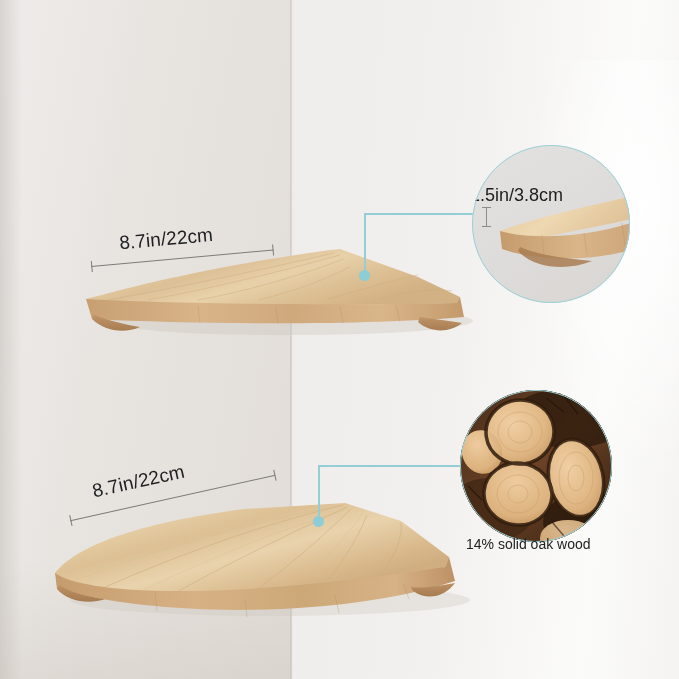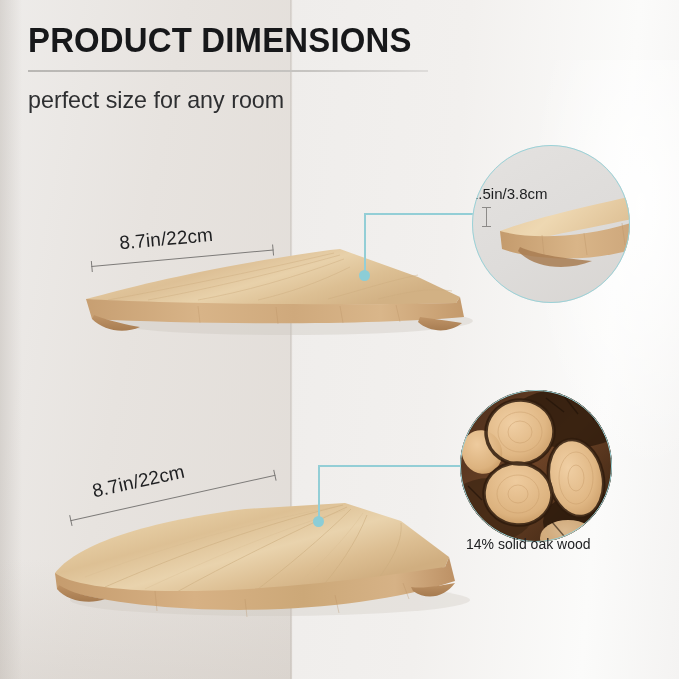--- a/index.html
+++ b/index.html
@@ -98,21 +98,21 @@
   .callout-ring {
     position:absolute; border-radius:50%; z-index:36;
     border:1.6px solid #9ad2d8; pointer-events:none;
   }
 
   #callout-thickness { left:472px; top:145px; width:158px; height:158px;
     background:linear-gradient(150deg,#e4e2e0 0%,#dedcda 55%,#d8d5d2 100%); }
   #ring-thickness { left:472px; top:145px; width:158px; height:158px; }
 
   .thick-label {
-    position:absolute; left:-2px; top:40px; font-size:15px; color:#1c1d1f;
+    position:absolute; left:-2px; top:40px; font-size:18px; color:#1c1d1f;
     white-space:nowrap; z-index:38;
   }
   .ibeam { position:absolute; left:10px; top:62px; width:9px; height:20px; z-index:38; }
   .ibeam i { position:absolute; background:#8c8a88; }
   .ibeam .v { left:4px; top:1px; width:1px; height:18px; }
   .ibeam .h1 { left:0; top:0; width:9px; height:1px; }
   .ibeam .h2 { left:0; bottom:0; width:9px; height:1px; }
 
   #callout-wood { left:460px; top:390px; width:152px; height:152px; }
   #ring-wood { left:460px; top:390px; width:152px; height:152px; }
@@ -142,25 +142,20 @@
 
 <div id="stage">
 
   <div class="wall-left"></div>
   <div class="wall-right"></div>
   <div class="corner-edge"></div>
   <div class="left-edge-dark"></div>
   <div class="wall-glow"></div>
   <div class="floor-shadow"></div>
 
-  <div class="header">
-    <div class="title">PRODUCT DIMENSIONS</div>
-    <div class="title-rule"></div>
-    <div class="subtitle">perfect size for any room</div>
-  </div>
 
   <div class="shelf shelf-top">
     <svg viewBox="0 0 390 100" preserveAspectRatio="none">
       <defs>
         <linearGradient id="topFace" x1="0" y1="0" x2="1" y2="0.5">
           <stop offset="0%" stop-color="#dcbe94"></stop>
           <stop offset="18%" stop-color="#e6cda4"></stop>
           <stop offset="42%" stop-color="#ddc096"></stop>
           <stop offset="60%" stop-color="#e8d1aa"></stop>
           <stop offset="80%" stop-color="#dcbf93"></stop>

